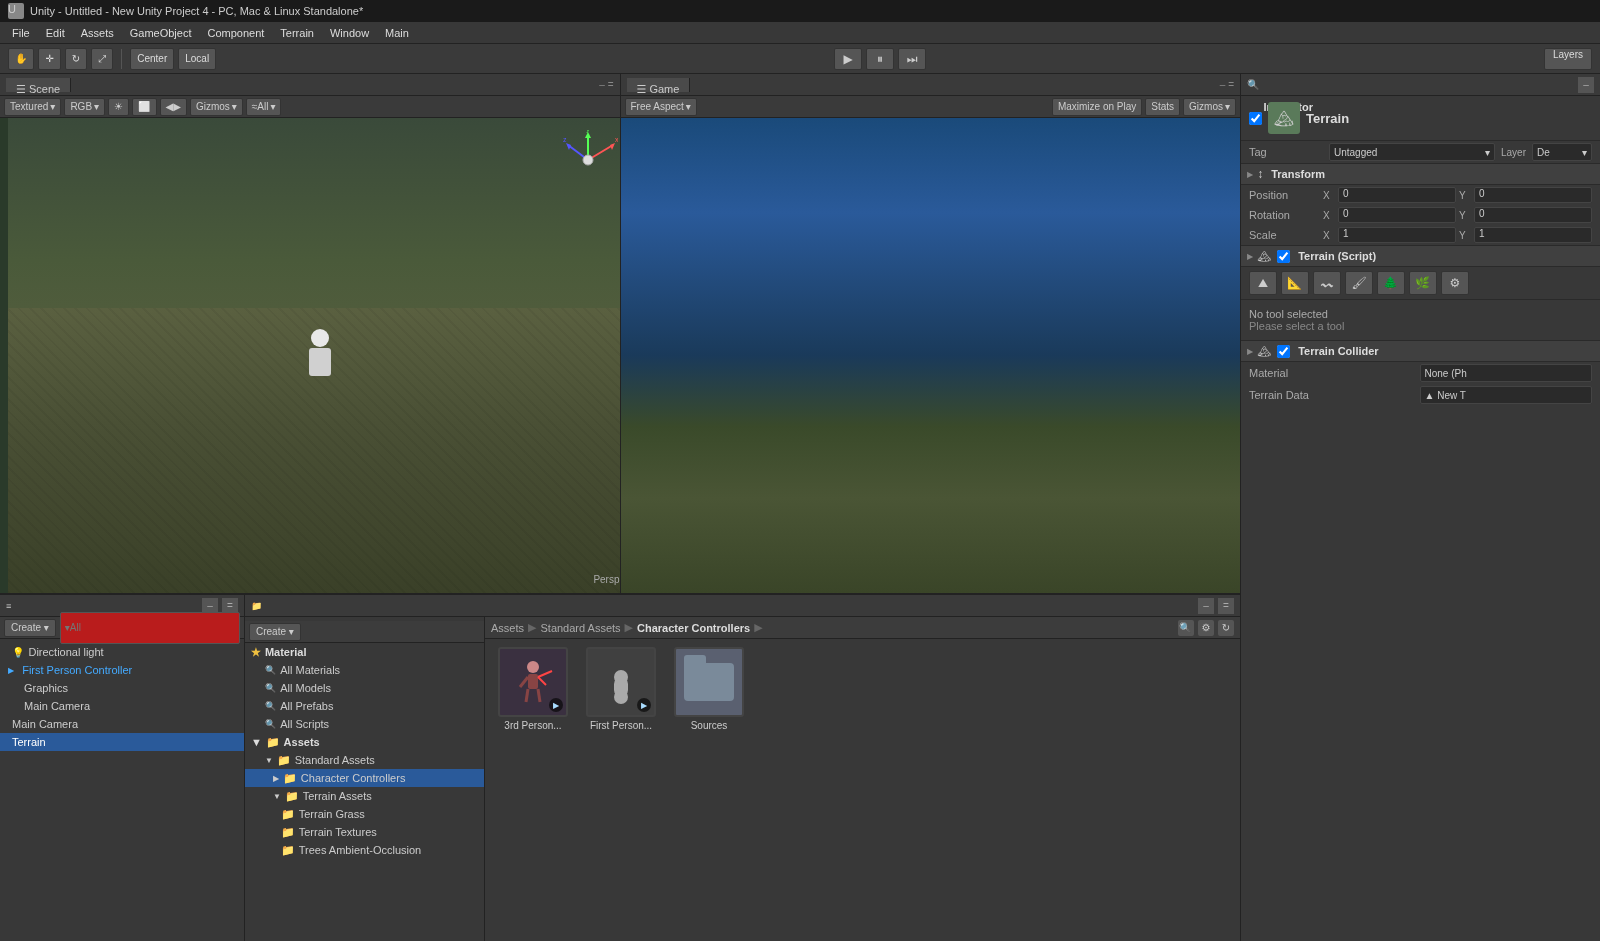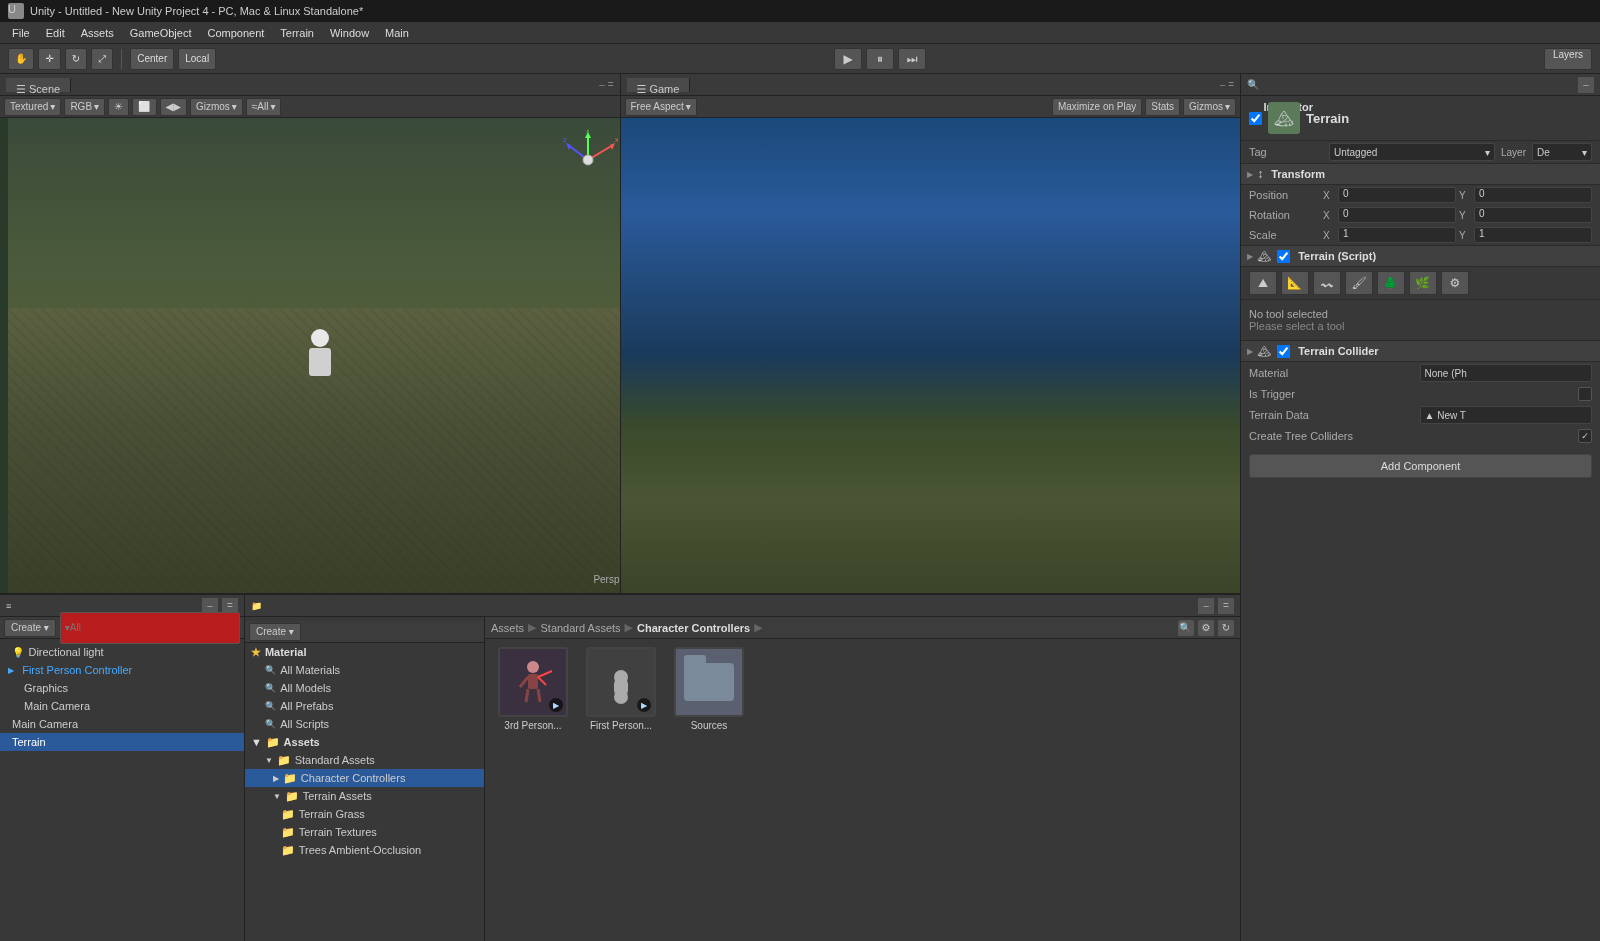--- a/index.html
+++ b/index.html
@@ -1032,33 +1032,24 @@
       <span style="margin-right:2px;font-size:11px">🏔</span>
       <input type="checkbox" checked="" style="margin-right: 4px;">
       <span class="comp-name">Terrain Collider</span>
     </div>
 
     <div class="collider-row">
       <span class="collider-label">Material</span>
       <div class="inspector-value" style="width:100px">None (Ph</div>
     </div>
     <div class="collider-row">
-      <span class="collider-label">Is Trigger</span>
-      <div class="check-box"></div>
-    </div>
-    <div class="collider-row">
       <span class="collider-label">Terrain Data</span>
       <div class="inspector-value" style="width:100px">▲ New T</div>
     </div>
-    <div class="collider-row">
-      <span class="collider-label">Create Tree Colliders</span>
-      <div class="check-box">✓</div>
-    </div>
-
-    <div class="add-component-btn">Add Component</div>
+
 
   </div>
 
 </div>
 
 <style>
   #main-content {
     flex-direction: row;
   }
   #center-panel {

